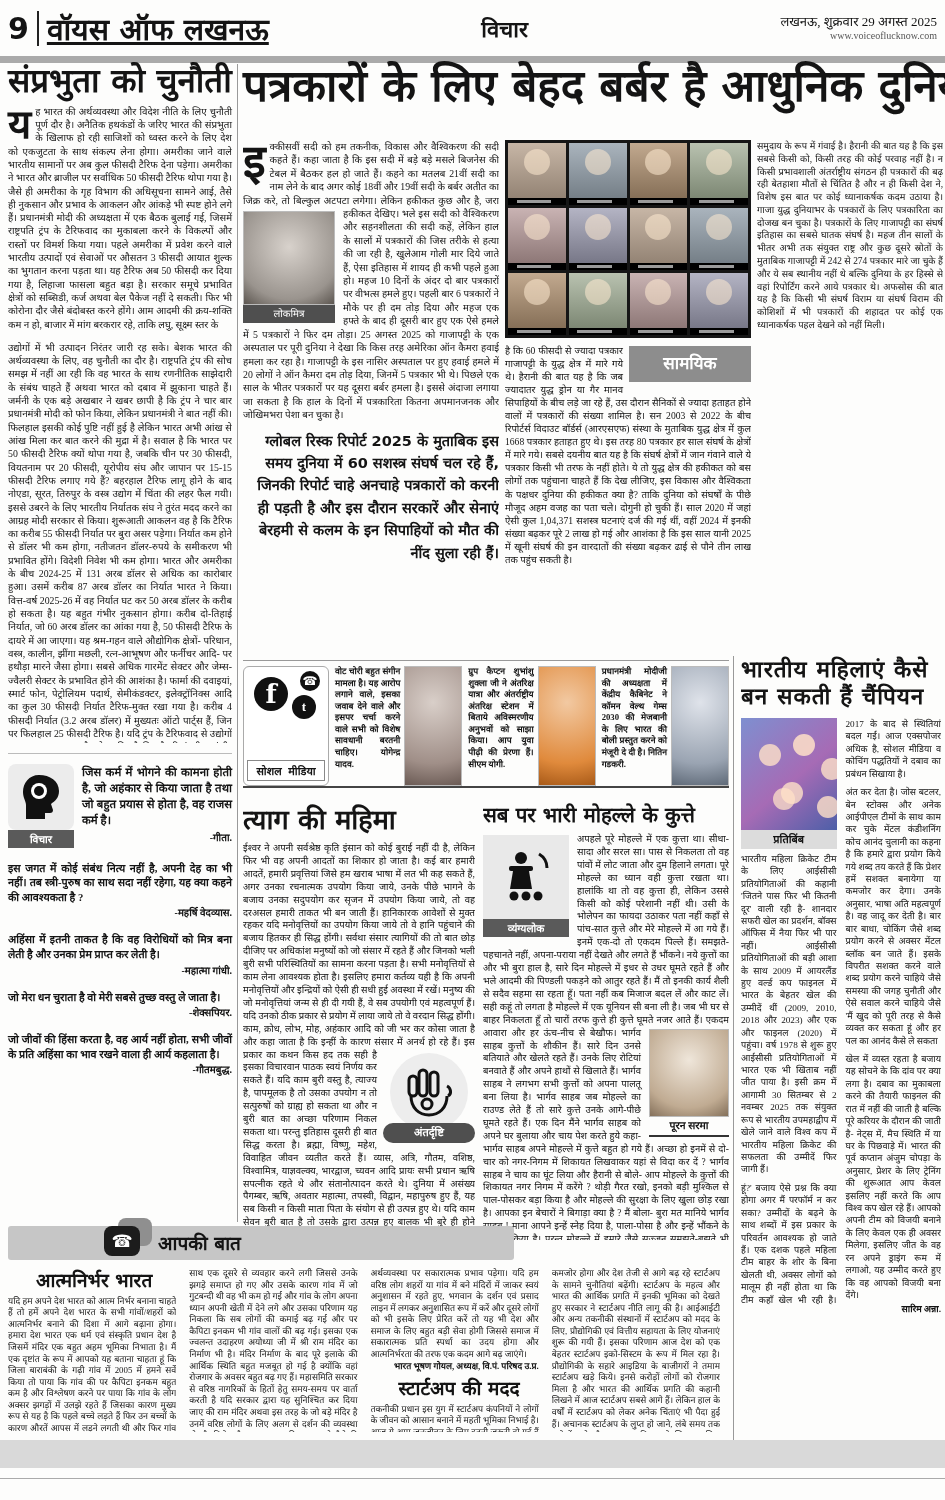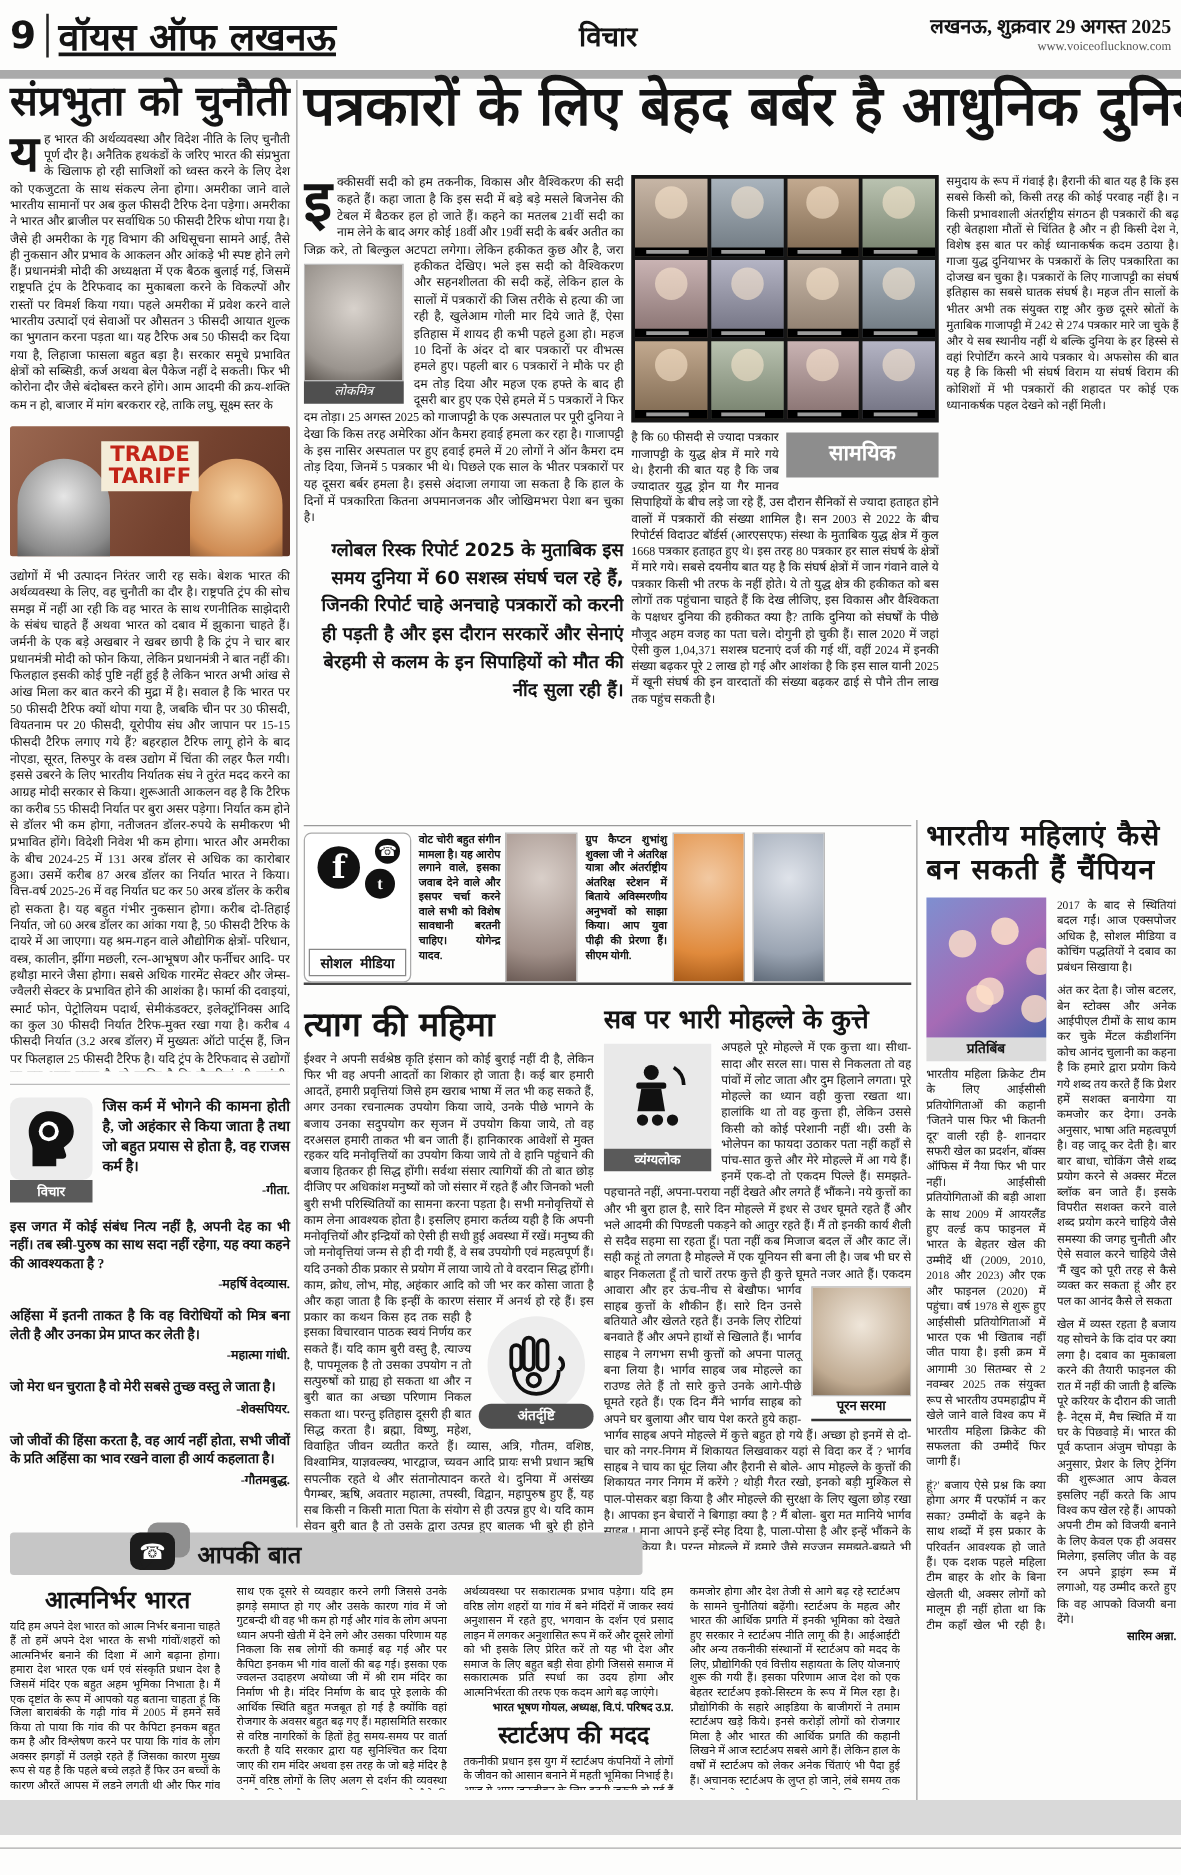--- a/index.html
+++ b/index.html
@@ -6,21 +6,21 @@
   .page{position:relative;width:945px;height:1500px;background:#fdfdfc;margin:0 auto;
         font-family:"Liberation Serif","DejaVu Serif",serif;color:#141414;overflow:hidden;}
   .hd{font-family:"DejaVu Sans","Liberation Sans",sans-serif;font-weight:bold;}
   
   .masthead{position:absolute;left:8px;top:4px;width:929px;height:48px;display:flex;align-items:center;justify-content:space-between;}
   .mh-left{display:flex;align-items:center;gap:8px;}
   .pgno{font-size:30px;border-right:2px solid #222;padding-right:8px;}
   .brand{font-size:30px;text-decoration:underline;}
   .section-name{font-size:22px;}
   .mh-right{text-align:right;line-height:1.25;}
-  .dateline{font-size:16px;font-weight:bold;margin-left:40px;}
+  .dateline{font-size:13px;font-weight:normal;margin-left:40px;}
   .website{font-size:10px;color:#555;}
   .rule-top{position:absolute;left:0;top:56px;width:945px;height:7px;background:#aaa;}
   .vr{position:absolute;width:1px;background:#999;}
   
   .bt{font-size:9.8px;line-height:1.36;text-align:justify;}
   .dropcap{float:left;font-size:40px;line-height:.85;font-weight:bold;padding:2px 4px 0 0;font-family:"DejaVu Sans",sans-serif;}
   h1,h2,h3{margin:0;}
   
   .lc{position:absolute;left:8px;top:64px;width:224px;}
   .lc-title{font-size:33px;line-height:1.05;}
@@ -38,21 +38,21 @@
   .ic-bar{background:#5a5a5a;color:#fff;text-align:center;font-size:10.5px;padding:2px 0;font-family:"DejaVu Sans",sans-serif;font-weight:bold;}
   .vq{font-size:11.5px;font-weight:600;line-height:1.4;text-align:justify;}
   .vq-att{display:block;text-align:right;font-weight:bold;font-size:10px;margin-top:2px;}
   .wq{margin-top:13px;}
   .wq-t{font-size:10.8px;font-weight:600;line-height:1.35;text-align:justify;}
   .wq-a{display:block;text-align:right;font-size:10px;font-weight:bold;margin-top:1px;}
   
   .headline{position:absolute;left:243px;top:62px;width:700px;text-align:center;font-size:44px;line-height:1.1;white-space:nowrap;}
   .art{position:absolute;left:243px;top:140px;width:700px;height:518px;display:grid;grid-template-columns:256px 246px 186px;grid-template-rows:198px 1fr;gap:6px;overflow:hidden;}
   .colA{grid-column:1;grid-row:1/3;overflow:hidden;font-size:9.8px;line-height:1.37;text-align:justify;}
-  .auth-fig{float:left;width:80px;margin:4px 8px 2px 0;font-style:italic;}
+  .auth-fig{float:left;width:92px;margin:4px 8px 2px 0;}
   .auth-ph{height:92px;background:radial-gradient(circle at 50% 38%,#d8d2cc,#9a948e 72%,#5c5650);border:1px solid #bbb;}
   .auth-cap{background:#4f4f4f;color:#fff;text-align:center;font-size:10px;padding:2px 0;font-family:"DejaVu Sans",sans-serif;}
   .pullq{clear:both;margin-top:8px;font-size:14.5px;font-weight:bold;line-height:1.55;text-align:right;font-family:"DejaVu Sans",sans-serif;}
   .pgrid{grid-column:2;grid-row:1;background:#161616;padding:3px;display:grid;grid-template-columns:repeat(4,1fr);grid-template-rows:repeat(3,1fr);gap:3px;}
   .pcell{position:relative;background:#888;}
   .pcell:nth-child(6n+1){background:linear-gradient(#c7b6a6,#8d7d6e);}
   .pcell:nth-child(6n+2){background:linear-gradient(#aab4bd,#6e7880);}
   .pcell:nth-child(6n+3){background:linear-gradient(#c2a98f,#7e6850);}
   .pcell:nth-child(6n+4){background:linear-gradient(#b9c2b0,#75806c);}
   .pcell:nth-child(6n+5){background:linear-gradient(#c9b3b3,#86706f);}
@@ -137,28 +137,20 @@
       <div class="website">www.voiceoflucknow.com</div>
     </div>
   </div>
   <div class="rule-top"></div>
   <div class="vr" style="left:237px;top:64px;height:1158px;"></div>
   <div class="vr" style="left:733px;top:656px;height:806px;"></div>
 
   <div class="lc">
     <h2 class="lc-title hd">संप्रभुता को चुनौती</h2>
     <p class="bt lc-p1"><span class="dropcap">य</span><span>ह भारत की अर्थव्यवस्था और विदेश नीति के लिए चुनौती पूर्ण दौर है। अनैतिक हथकंडों के जरिए भारत की संप्रभुता के खिलाफ हो रही साजिशों को ध्वस्त करने के लिए देश को एकजुटता के साथ संकल्प लेना होगा। अमरीका जाने वाले भारतीय सामानों पर अब कुल फीसदी टैरिफ देना पड़ेगा। अमरीका ने भारत और ब्राजील पर सर्वाधिक 50 फीसदी टैरिफ थोपा गया है। जैसे ही अमरीका के गृह विभाग की अधिसूचना सामने आई, तैसे ही नुकसान और प्रभाव के आकलन और आंकड़े भी स्पष्ट होने लगे हैं। प्रधानमंत्री मोदी की अध्यक्षता में एक बैठक बुलाई गई, जिसमें राष्ट्रपति ट्रंप के टैरिफवाद का मुकाबला करने के विकल्पों और रास्तों पर विमर्श किया गया। पहले अमरीका में प्रवेश करने वाले भारतीय उत्पादों एवं सेवाओं पर औसतन 3 फीसदी आयात शुल्क का भुगतान करना पड़ता था। यह टैरिफ अब 50 फीसदी कर दिया गया है, लिहाजा फासला बहुत बड़ा है। सरकार समूचे प्रभावित क्षेत्रों को सब्सिडी, कर्ज अथवा बेल पैकेज नहीं दे सकती। फिर भी कोरोना दौर जैसे बंदोबस्त करने होंगे। आम आदमी की क्रय-शक्ति कम न हो, बाजार में मांग बरकरार रहे, ताकि लघु, सूक्ष्म स्तर के</span></p>
-    <div class="trade">
-      <div class="face modi"></div>
-      <div class="face trump"></div>
-      <div class="trade-label">
-        <div>TRADE</div>
-        <div>TARIFF</div>
-      </div>
-    </div>
     <p class="bt lc-p2">उद्योगों में भी उत्पादन निरंतर जारी रह सके। बेशक भारत की अर्थव्यवस्था के लिए, वह चुनौती का दौर है। राष्ट्रपति ट्रंप की सोच समझ में नहीं आ रही कि वह भारत के साथ रणनीतिक साझेदारी के संबंध चाहते हैं अथवा भारत को दबाव में झुकाना चाहते हैं। जर्मनी के एक बड़े अखबार ने खबर छापी है कि ट्रंप ने चार बार प्रधानमंत्री मोदी को फोन किया, लेकिन प्रधानमंत्री ने बात नहीं की। फिलहाल इसकी कोई पुष्टि नहीं हुई है लेकिन भारत अभी आंख से आंख मिला कर बात करने की मुद्रा में है। सवाल है कि भारत पर 50 फीसदी टैरिफ क्यों थोपा गया है, जबकि चीन पर 30 फीसदी, वियतनाम पर 20 फीसदी, यूरोपीय संघ और जापान पर 15-15 फीसदी टैरिफ लगाए गये हैं? बहरहाल टैरिफ लागू होने के बाद नोएडा, सूरत, तिरुपुर के वस्त्र उद्योग में चिंता की लहर फैल गयी। इससे उबरने के लिए भारतीय निर्यातक संघ ने तुरंत मदद करने का आग्रह मोदी सरकार से किया। शुरूआती आकलन वह है कि टैरिफ का करीब 55 फीसदी निर्यात पर बुरा असर पड़ेगा। निर्यात कम होने से डॉलर भी कम होगा, नतीजतन डॉलर-रुपये के समीकरण भी प्रभावित होंगे। विदेशी निवेश भी कम होगा। भारत और अमरीका के बीच 2024-25 में 131 अरब डॉलर से अधिक का कारोबार हुआ। उसमें करीब 87 अरब डॉलर का निर्यात भारत ने किया। वित्त-वर्ष 2025-26 में वह निर्यात घट कर 50 अरब डॉलर के करीब हो सकता है। यह बहुत गंभीर नुकसान होगा। करीब दो-तिहाई निर्यात, जो 60 अरब डॉलर का आंका गया है, 50 फीसदी टैरिफ के दायरे में आ जाएगा। यह श्रम-गहन वाले औद्योगिक क्षेत्रों- परिधान, वस्त्र, कालीन, झींगा मछली, रत्न-आभूषण और फर्नीचर आदि- पर हथौड़ा मारने जैसा होगा। सबसे अधिक गारमेंट सेक्टर और जेम्स-ज्वैलरी सेक्टर के प्रभावित होने की आशंका है। फार्मा की दवाइयां, स्मार्ट फोन, पेट्रोलियम पदार्थ, सेमीकंडक्टर, इलेक्ट्रॉनिक्स आदि का कुल 30 फीसदी निर्यात टैरिफ-मुक्त रखा गया है। करीब 4 फीसदी निर्यात (3.2 अरब डॉलर) में मुख्यतः ऑटो पार्ट्स हैं, जिन पर फिलहाल 25 फीसदी टैरिफ है। यदि ट्रंप के टैरिफवाद से उद्योगों पर बुरा असर पड़ता है, तो जाहिर है कि नौकरियां भी जाएंगी। नतीजतन रोजगार की समस्या कुछ विकट होगी। हालांकि कुछ औद्योगिक जानकारों का आकलन है कि भारत की जीडीपी पर इसका कोई विशेष प्रभाव नहीं पड़ेगा। ट्रंप ने चीन पर 200 फीसदी टैरिफ थोपने की धमकी जरूर दी है, लेकिन वह ऐसा करेंगे। क्योंकि वह जानते हैं कि चीन पलटवार करेगा और इससे अमरीका को नुक्सान होगा। भारत को भी अपनी तैयारी चीन जैसी करनी होगी ताकि कोई देश ब्लैकमेल न कर सके।</p>
 
     <div class="vichar">
       <div class="ic-card">
         <div class="ic-art">
           <svg width="40" height="46" viewBox="0 0 40 46">
               <path fill="#111" d="M18 1C8 1 2 9 2 18c0 6 3 9 3 13v14h19v-6h5c2 0 3-1 3-3l-2-6c4-3 8-6 8-13C38 7 29 1 18 1z"></path>
               <circle cx="18" cy="17" r="8" fill="#fff"></circle>
               <circle cx="18" cy="17" r="5" fill="#111"></circle>
             </svg>
@@ -262,20 +254,21 @@
     </div>
     <div class="lq">
       <div class="lq-t"><span>वोट चोरी बहुत संगीन मामला है। यह आरोप लगाने वाले, इसका जवाब देने वाले और इसपर चर्चा करने वाले सभी को विशेष सावधानी बरतनी चाहिए।</span> <span class="lq-n">योगेन्द्र यादव.</span></div>
       <div class="lq-ph ph-yadav"></div>
     </div>
     <div class="lq">
       <div class="lq-t"><span>ग्रुप कैप्टन शुभांशु शुक्ला जी ने अंतरिक्ष यात्रा और अंतर्राष्ट्रीय अंतरिक्ष स्टेशन में बिताये अविस्मरणीय अनुभवों को साझा किया। आप युवा पीढ़ी की प्रेरणा हैं।</span> <span class="lq-n">सीएम योगी.</span></div>
       <div class="lq-ph ph-yogi"></div>
     </div>
     <div class="lq">
+      <div class="lq-t"><span>प्रधानमंत्री मोदीजी की अध्यक्षता में केंद्रीय कैबिनेट ने कॉमन वेल्थ गेम्स 2030 की मेजबानी के लिए भारत की बोली प्रस्तुत करने को मंजूरी दे दी है।</span> <span class="lq-n">नितिन गडकरी.</span></div>
       <div class="lq-ph ph-gadkari"></div>
     </div>
   </div>
 
   <div class="tyag">
     <h2 class="t-title hd">त्याग की महिमा</h2>
     <div class="bt">
       <span>ईश्वर ने अपनी सर्वश्रेष्ठ कृति इंसान को कोई बुराई नहीं दी है, लेकिन फिर भी वह अपनी आदतों का शिकार हो जाता है। कई बार हमारी आदतें, हमारी प्रवृत्तियां जिसे हम खराब भाषा में लत भी कह सकते हैं, अगर उनका रचनात्मक उपयोग किया जाये, उनके पीछे भागने के बजाय उनका सदुपयोग कर सृजन में उपयोग किया जाये, तो वह दरअसल हमारी ताकत भी बन जाती हैं। हानिकारक आवेशों से मुक्त रहकर यदि मनोवृत्तियों का उपयोग किया जाये तो वे हानि पहुंचाने की बजाय हितकर ही सिद्ध होंगी। सर्वथा संसार त्यागियों की तो बात छोड़ दीजिए पर अधिकांश मनुष्यों को जो संसार में रहते हैं और जिनको भली बुरी सभी परिस्थितियों का सामना करना पड़ता है। सभी मनोवृत्तियों से काम लेना आवश्यक होता है। इसलिए हमारा कर्तव्य यही है कि अपनी मनोवृत्तियों और इन्द्रियों को ऐसी ही सधी हुई अवस्था में रखें। मनुष्य की जो मनोवृत्तियां जन्म से ही दी गयी हैं, वे सब उपयोगी एवं महत्वपूर्ण हैं। यदि उनको ठीक प्रकार से प्रयोग में लाया जाये तो वे वरदान सिद्ध होंगी। काम, क्रोध, लोभ, मोह, अहंकार आदि को जी भर कर कोसा जाता है और कहा जाता है कि इन्हीं के कारण संसार में अनर्थ हो रहे हैं।</span>
       <span class="adbox">
         <span class="ad-circ" style="display:flex;">

